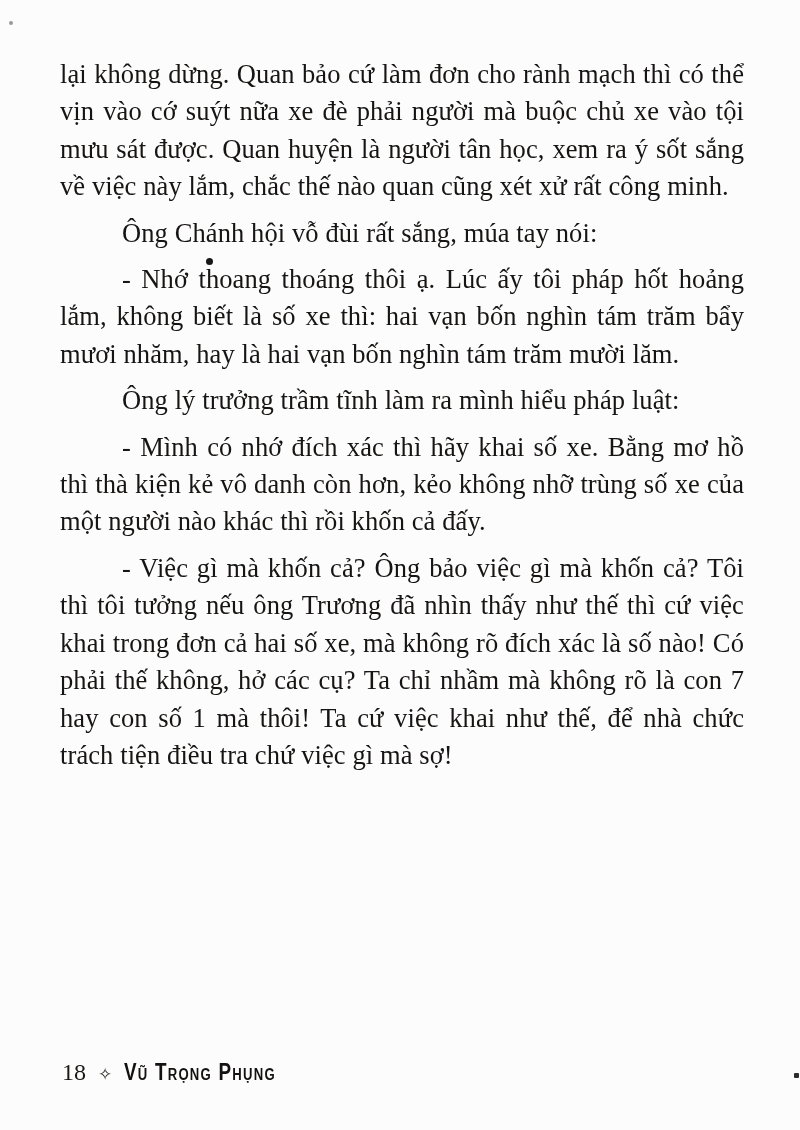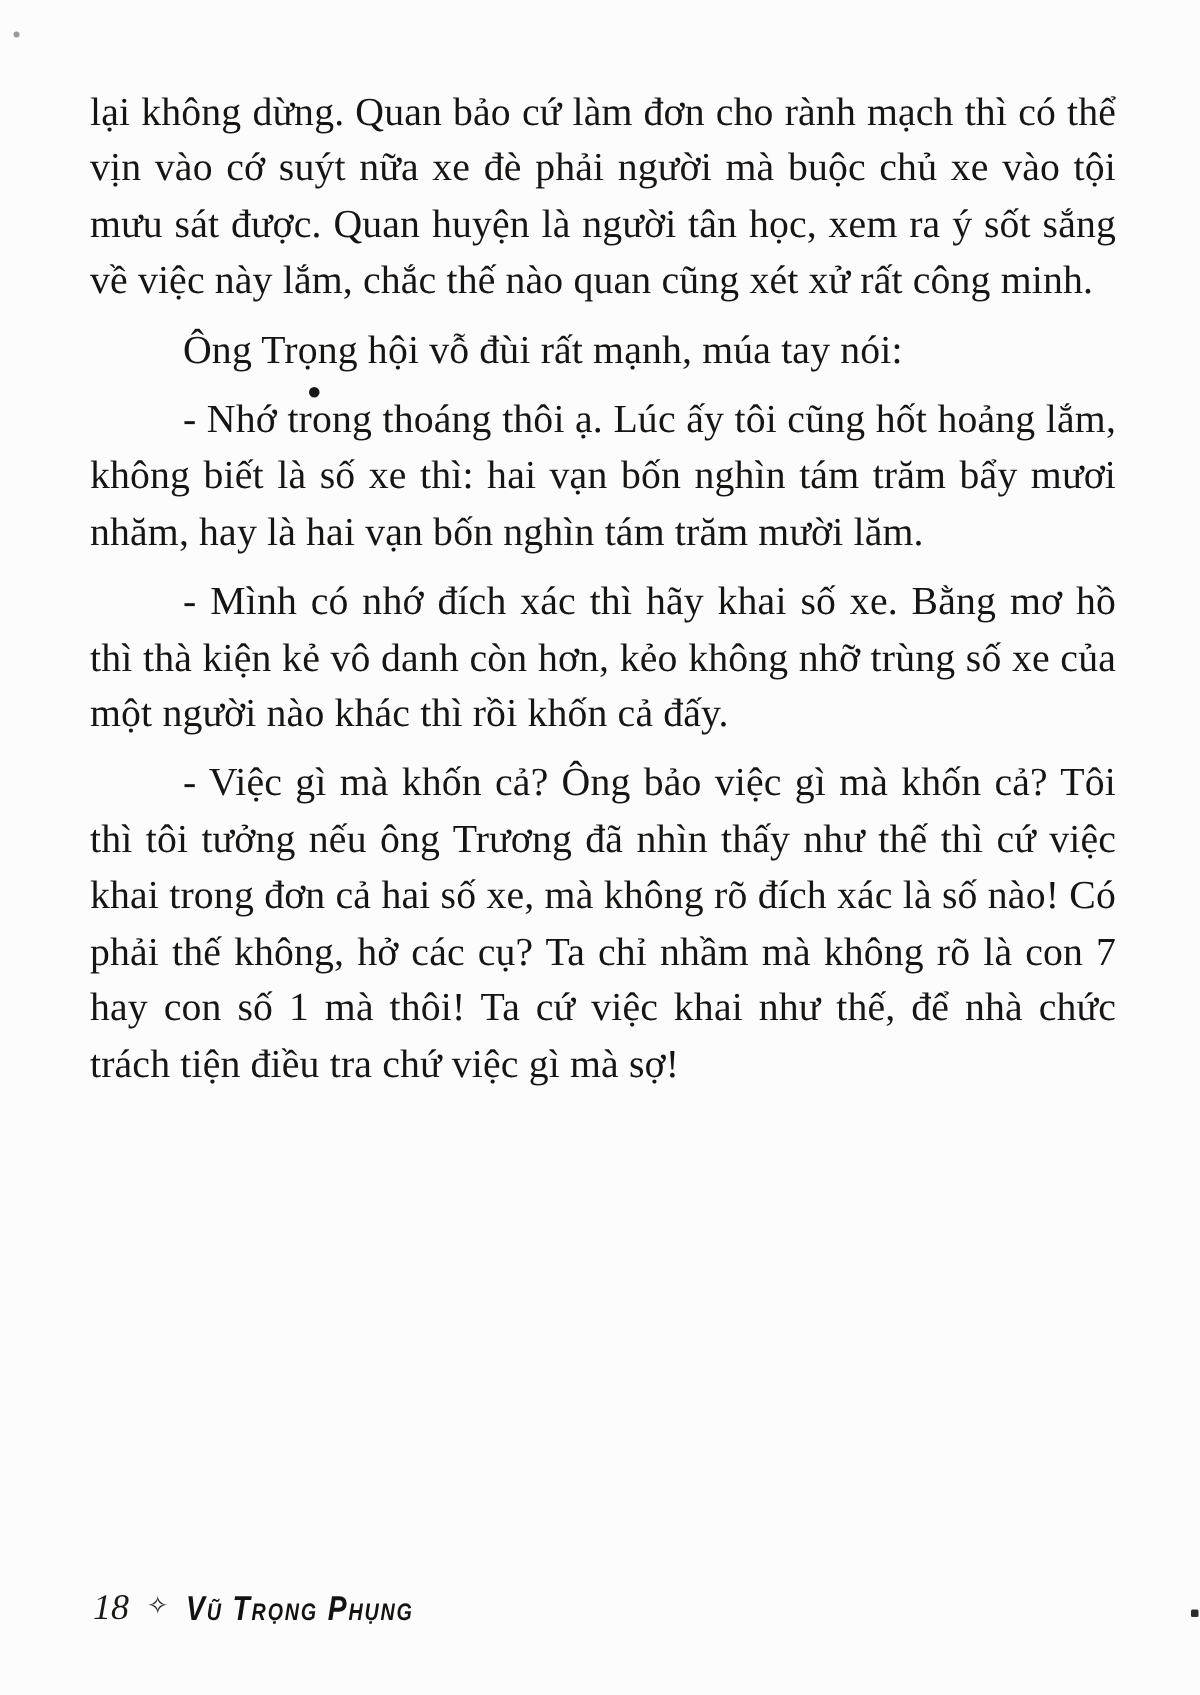--- a/index.html
+++ b/index.html
@@ -36,24 +36,23 @@
     letter-spacing: 0.1px;
   }
   .para.indent {
     text-indent: 62px;
   }
   .footer {
     position: absolute;
     left: 62px;
     bottom: 44px;
     display: flex;
-    align-items: center;
+    align-items: flex-end;
     gap: 12px;
     color: #1b1916;
-    font-style: italic;
   }
   .footer .page-number {
     font-family: "Liberation Serif", "DejaVu Serif", serif;
     font-size: 24px;
   }
   .footer .star {
     font-family: "DejaVu Sans", sans-serif;
     font-size: 17px;
     position: relative;
     top: -2px;
@@ -93,22 +92,23 @@
     border-radius: 1px;
   }
 </style>
 </head>
 <body>
 
 <div class="page">
 
   <div class="text-block">
     <p class="para">lại không dừng. Quan bảo cứ làm đơn cho rành mạch thì có thể vịn vào cớ suýt nữa xe đè phải người mà buộc chủ xe vào tội mưu sát được. Quan huyện là người tân học, xem ra ý sốt sắng về việc này lắm, chắc thế nào quan cũng xét xử rất công minh.</p>
-    <p class="para indent">Ông Trọng hội vỗ đùi rất mạnh, múa tay nói:</p>
-    <p class="para indent">- Nhớ trong thoáng thôi ạ. Lúc ấy tôi cũng hốt hoảng lắm, không biết là số xe thì: hai vạn bốn nghìn tám trăm bẩy mươi nhăm, hay là hai vạn bốn nghìn tám trăm mười lăm.</p>
+    <p class="para indent">Ông Chánh hội vỗ đùi rất sắng, múa tay nói:</p>
+    <p class="para indent">- Nhớ thoang thoáng thôi ạ. Lúc ấy tôi pháp hốt hoảng lắm, không biết là số xe thì: hai vạn bốn nghìn tám trăm bẩy mươi nhăm, hay là hai vạn bốn nghìn tám trăm mười lăm.</p>
+    <p class="para indent">Ông lý trưởng trầm tĩnh làm ra mình hiểu pháp luật:</p>
     <p class="para indent">- Mình có nhớ đích xác thì hãy khai số xe. Bằng mơ hồ thì thà kiện kẻ vô danh còn hơn, kẻo không nhỡ trùng số xe của một người nào khác thì rồi khốn cả đấy.</p>
     <p class="para indent">- Việc gì mà khốn cả? Ông bảo việc gì mà khốn cả? Tôi thì tôi tưởng nếu ông Trương đã nhìn thấy như thế thì cứ việc khai trong đơn cả hai số xe, mà không rõ đích xác là số nào! Có phải thế không, hở các cụ? Ta chỉ nhầm mà không rõ là con 7 hay con số 1 mà thôi! Ta cứ việc khai như thế, để nhà chức trách tiện điều tra chứ việc gì mà sợ!</p>
   </div>
 
   <div class="footer">
     <span class="page-number">18</span>
     <span class="star">✧</span>
     <span class="running-title">Vũ Trọng Phụng</span>
   </div>
 

